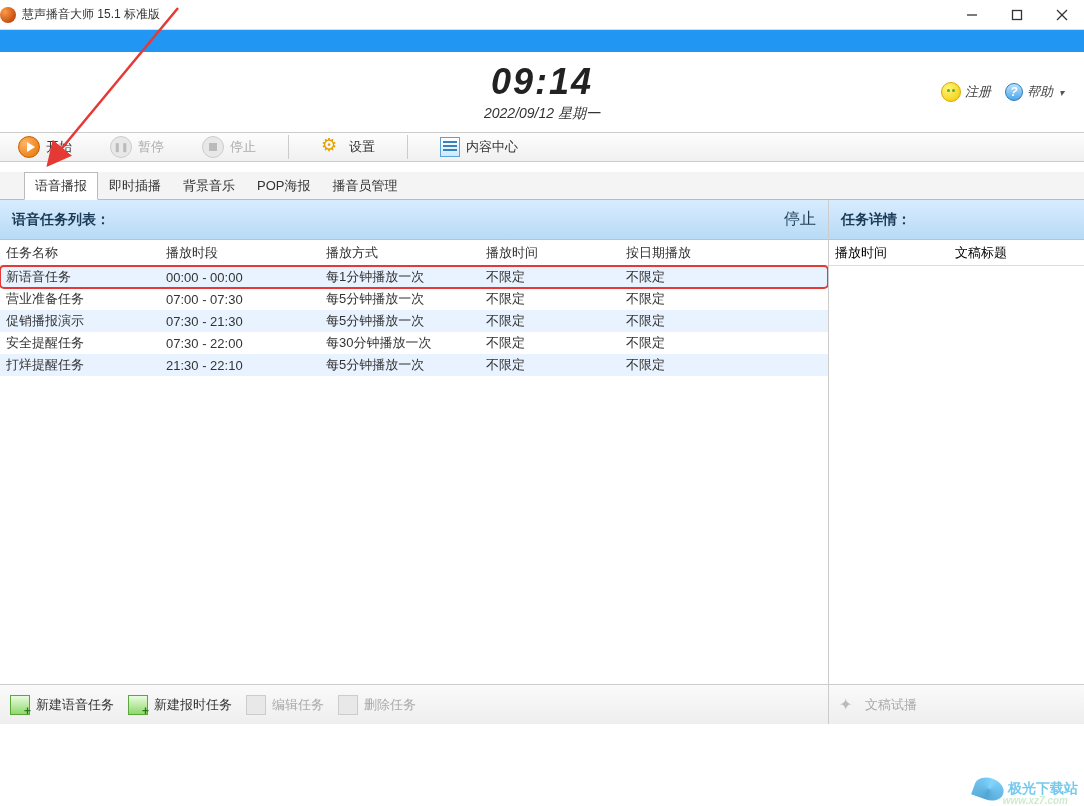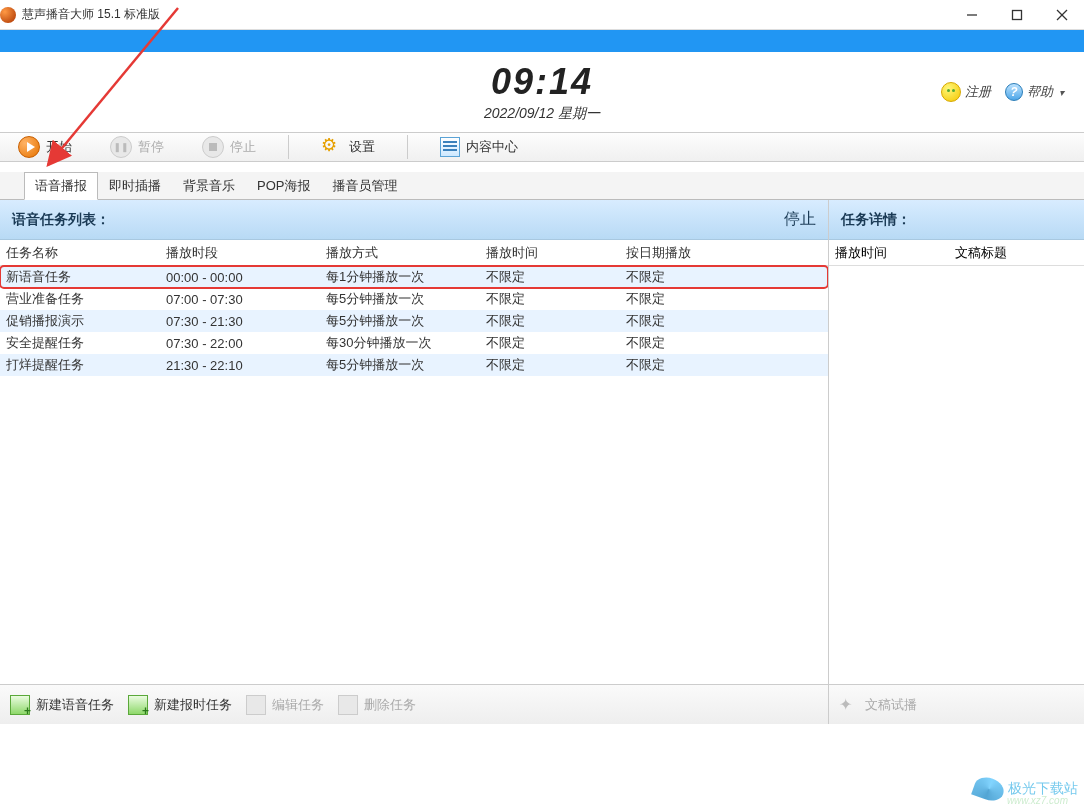--- a/index.html
+++ b/index.html
@@ -82,21 +82,21 @@
 .btm-icon.add { background:linear-gradient(#eafce0,#8ed86a); border:1px solid #5aa83a; position:relative; }
 .btm-icon.add::after { content:'+'; color:#2a7a1a; position:absolute; right:-2px; bottom:-4px; font-size:12px; font-weight:bold; }
 .btm-icon.gray { background:#e8e8e8; border:1px solid #ccc; }
 .btm-icon.wand { position:relative; }
 .btm-icon.wand::before { content:'✦'; color:#bbb; font-size:16px; }
 
 
 .arrow-svg { position:absolute; left:0; top:0; pointer-events:none; }
 
 
-.watermark { position:absolute; right:6px; bottom:6px; color:#3bb3e6; font-size:14px; font-weight:normal; opacity:0.7; display:flex; align-items:center; gap:4px; }
+.watermark { position:absolute; right:6px; bottom:6px; color:#3bb3e6; font-size:14px; font-weight:bold; opacity:0.7; display:flex; align-items:center; gap:4px; }
 .watermark-swirl { width:30px; height:22px; background:conic-gradient(#4ec3ff,#0a7fc2,#4ec3ff); border-radius:50% 50% 50% 0; transform:rotate(20deg); }
 .watermark-sub { position:absolute; right:10px; bottom:-6px; font-size:10px; color:#6fc974; opacity:0.5; font-style:italic; }
 
 </style>
 </head>
 <body>
 
 <div class="titlebar">
   <span class="app-icon"></span>
   <span class="title">慧声播音大师 15.1 标准版</span>

